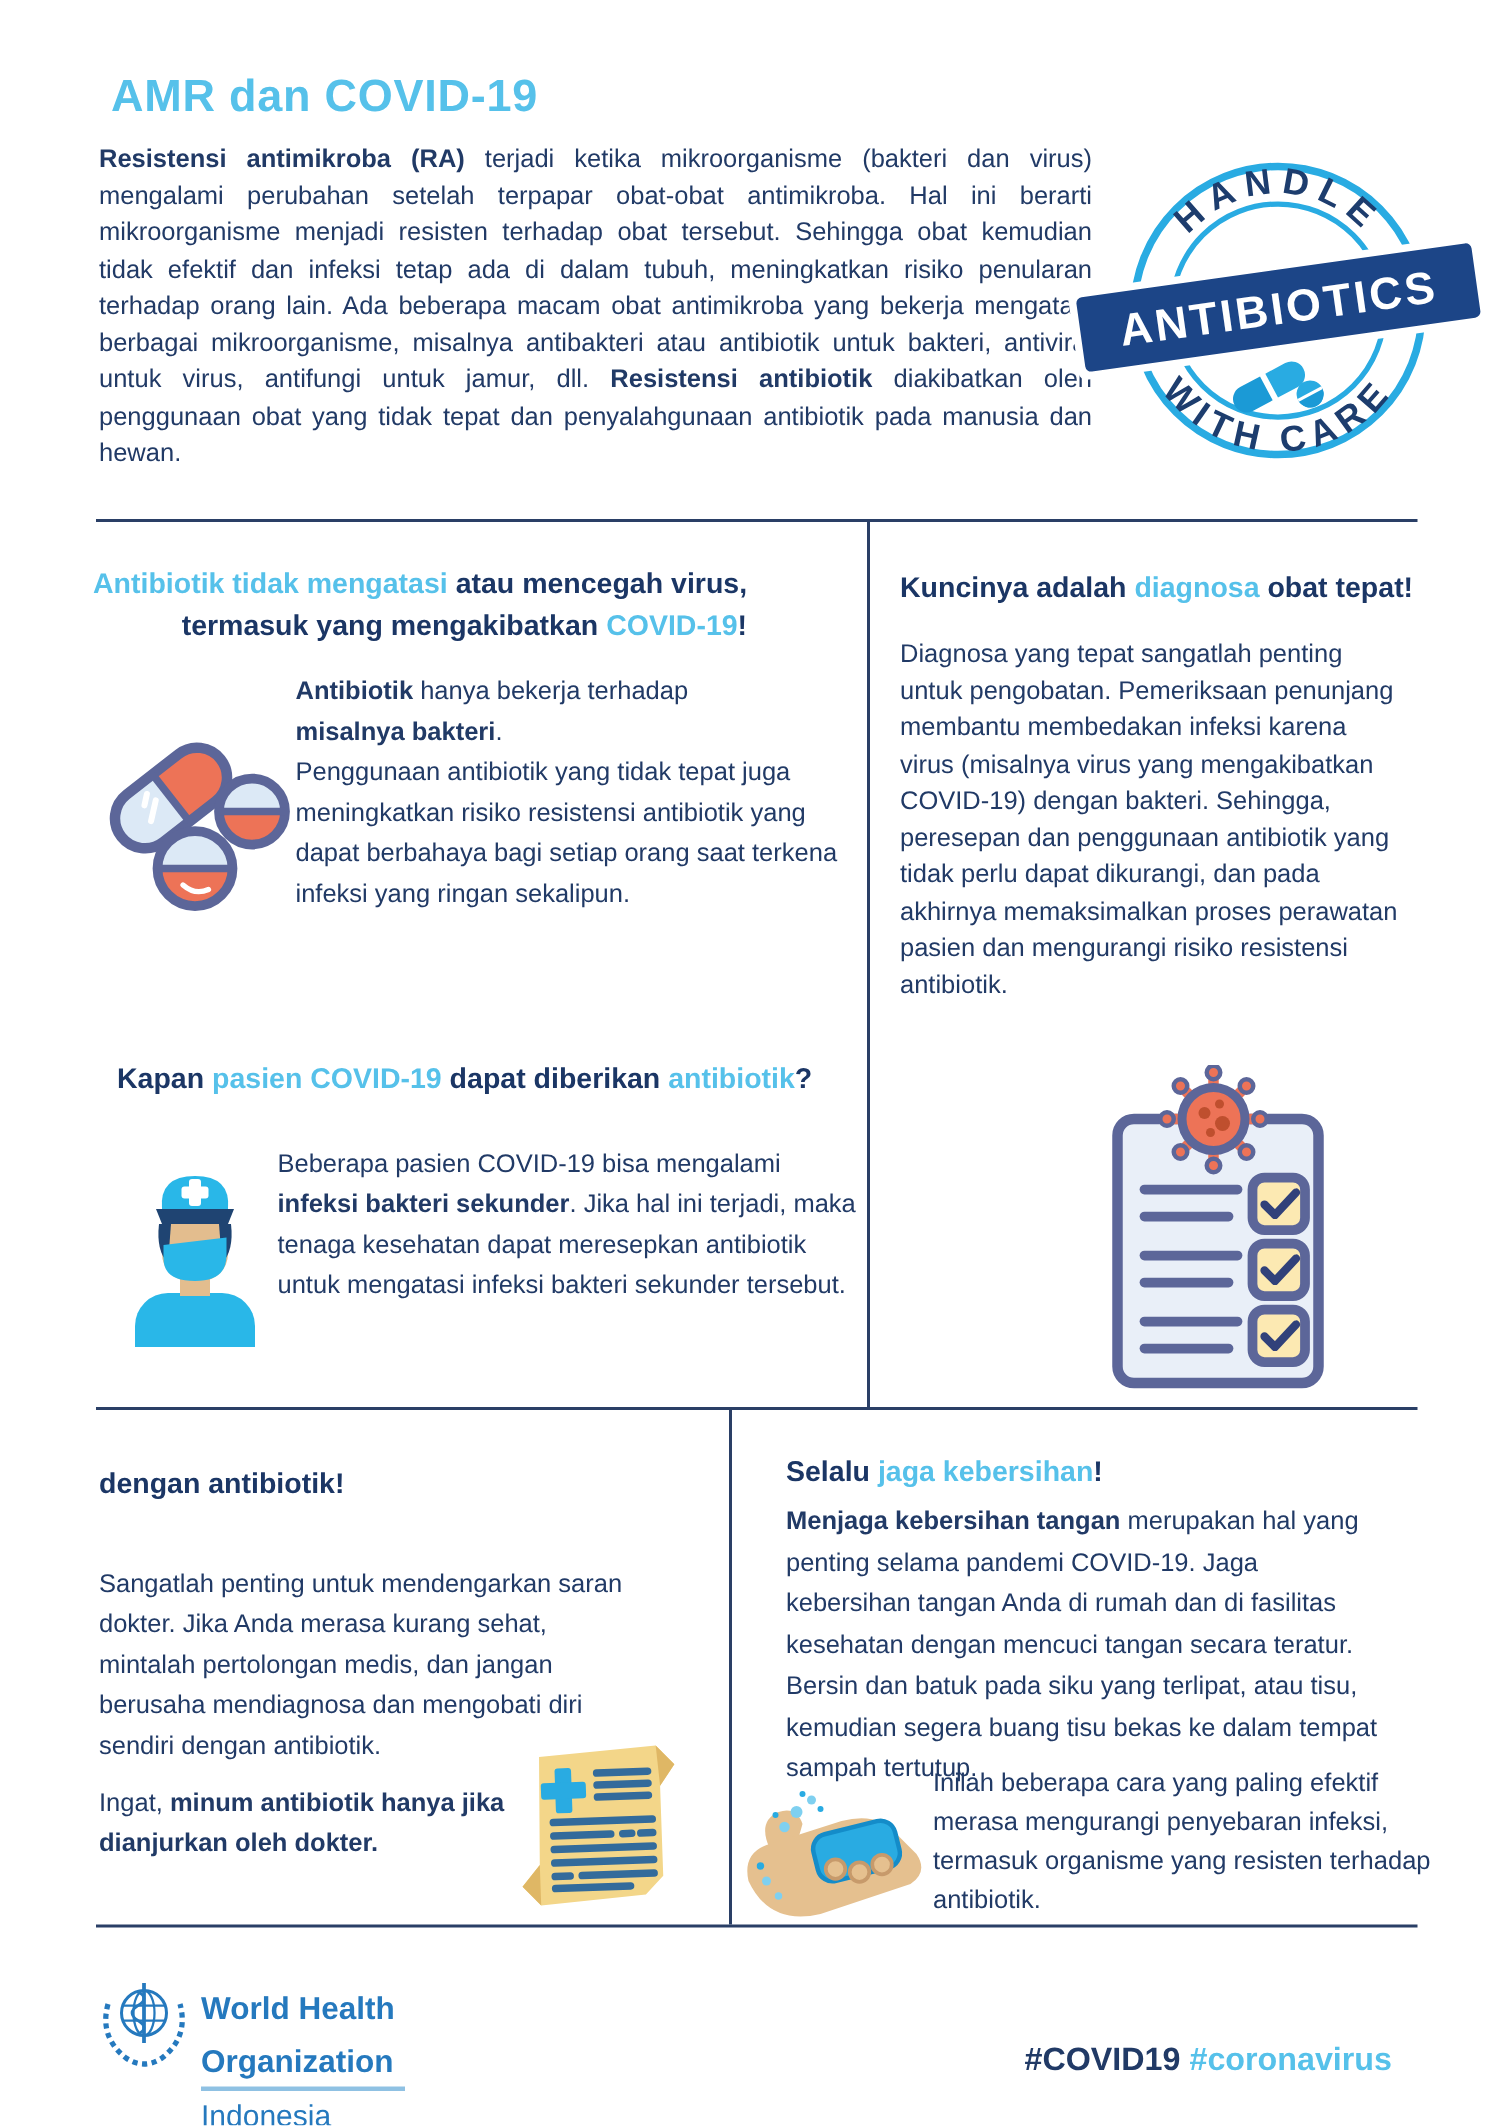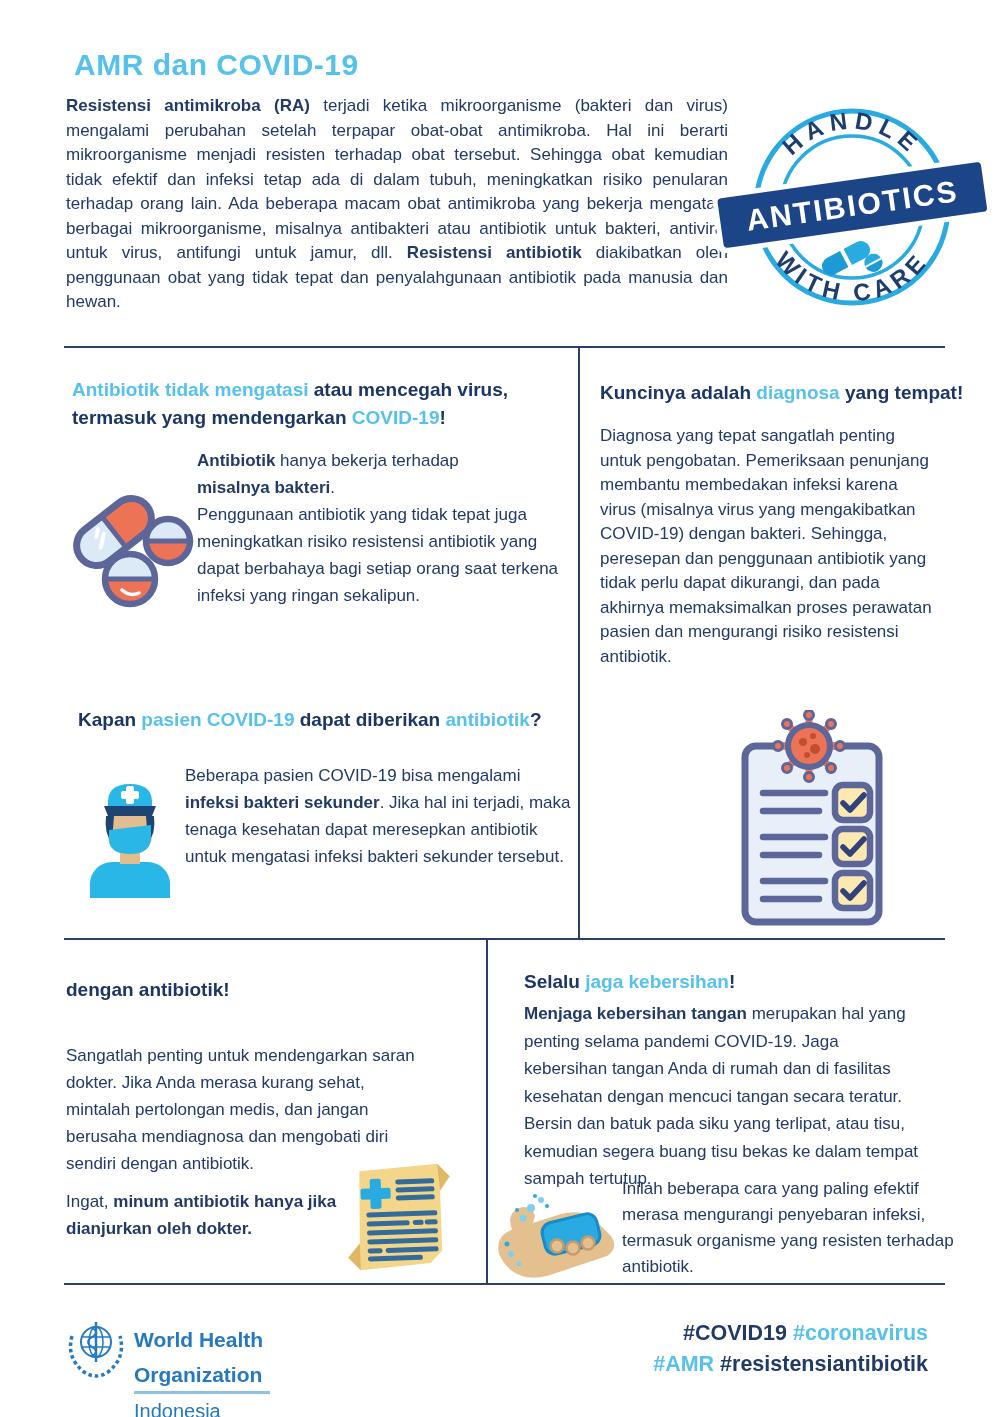--- a/index.html
+++ b/index.html
@@ -7,21 +7,21 @@
   #page{position:relative;width:1000px;height:1417px;background:#ffffff;overflow:hidden;color:#213a66;}
   .abs{position:absolute;}
   .navy{color:#213a66;}
   .blue{color:#56c1ea;}
   .b{font-weight:bold;}
   .title{font-size:30px;font-weight:bold;color:#56c1ea;letter-spacing:0.5px;}
   .heading{font-size:19px;font-weight:bold;line-height:28px;color:#1b3665;}
   .body-text{font-size:17px;line-height:27px;color:#213a66;}
   .intro-text{font-size:17px;line-height:24.5px;text-align:justify;color:#213a66;}
   .divider{position:absolute;background:#2a3f66;}
-  .hash-line{font-size:21.5px;font-weight:bold;line-height:31px;text-align:right;}
+  .hash-line{font-size:21.5px;font-weight:bold;line-height:31px;text-align:right;margin-top:40px;}
   .who-name{font-size:21px;font-weight:bold;line-height:23px;color:#2579be;margin-top:12px;}
   .who-underline{width:136px;height:3px;background:#8fc1e3;margin-top:5px;}
   .who-country{font-size:20px;color:#2579be;margin-top:6px;}
 </style>
 </head>
 <body>
 
 <div id="page">
 
   <div class="abs title" style="left:74px;top:48px;">AMR dan COVID-19</div>
@@ -54,23 +54,23 @@
       <line x1="13" y1="17" x2="31" y2="17" stroke="#ffffff" stroke-width="2"></line>
     </g>
   </svg>
 
   <div class="divider" style="left:64px;top:346px;width:881px;height:2px;"></div>
   <div class="divider" style="left:578px;top:346px;width:2px;height:592px;"></div>
   <div class="divider" style="left:64px;top:938px;width:881px;height:2px;"></div>
   <div class="divider" style="left:486px;top:938px;width:2px;height:345px;"></div>
   <div class="divider" style="left:64px;top:1283px;width:881px;height:2px;"></div>
 
-  <div class="abs heading" style="left:72px;top:376px;">
+  <div class="abs heading" style="left:62px;top:376px;text-align:right;">
     <div><span class="blue">Antibiotik tidak mengatasi</span><span> atau mencegah virus,</span></div>
-    <div><span>termasuk yang mendengarkan </span><span class="blue">COVID-19</span><span>!</span></div>
+    <div><span>termasuk yang mengakibatkan </span><span class="blue">COVID-19</span><span>!</span></div>
   </div>
 
   <svg class="abs" style="left:64px;top:484px;" width="140" height="126" viewBox="0 0 140 126">
     <g transform="rotate(-38 50 48)">
       <path d="M50,28 H28 a20,20 0 0 0 0,40 H50 z" fill="#dce9f6"></path>
       <path d="M50,28 h22 a20,20 0 0 1 0,40 h-22 z" fill="#ed7357"></path>
       <path d="M28,28 h44 a20,20 0 0 1 0,40 h-44 a20,20 0 0 1 0,-40 z" fill="none" stroke="#5c6699" stroke-width="7"></path>
       <line x1="50" y1="28" x2="50" y2="68" stroke="#5c6699" stroke-width="5"></line>
       <line x1="33" y1="41" x2="39" y2="36" stroke="#ffffff" stroke-width="4" stroke-linecap="round"></line>
       <line x1="30" y1="52" x2="41" y2="43" stroke="#ffffff" stroke-width="4" stroke-linecap="round"></line>
@@ -86,21 +86,21 @@
     <path d="M58,106 q8,7 17,3" fill="none" stroke="#ffffff" stroke-width="3.5" stroke-linecap="round"></path>
   </svg>
 
   <div class="abs body-text" style="left:197px;top:447px;width:380px;">
     <div><span class="b">Antibiotik</span><span> hanya bekerja terhadap</span></div>
     <div><span class="b">misalnya bakteri</span><span>.</span></div>
     <div>Penggunaan antibiotik yang tidak tepat juga meningkatkan risiko resistensi antibiotik yang dapat berbahaya bagi setiap orang saat terkena infeksi yang ringan sekalipun.</div>
   </div>
 
   <div class="abs heading" style="left:600px;top:379px;">
-    <span>Kuncinya adalah </span><span class="blue">diagnosa</span><span> yang tempat!</span>
+    <span>Kuncinya adalah </span><span class="blue">diagnosa</span><span> obat tepat!</span>
   </div>
   <div class="abs body-text" style="left:600px;top:424px;width:338px;line-height:24.5px;">Diagnosa yang tepat sangatlah penting untuk pengobatan. Pemeriksaan penunjang membantu membedakan infeksi karena virus (misalnya virus yang mengakibatkan COVID-19) dengan bakteri. Sehingga, peresepan dan penggunaan antibiotik yang tidak perlu dapat dikurangi, dan pada akhirnya memaksimalkan proses perawatan pasien dan mengurangi risiko resistensi antibiotik.</div>
 
   <svg class="abs" style="left:737px;top:710px;" width="165" height="222" viewBox="0 0 165 222">
     <rect x="8" y="36" width="134" height="176" rx="11" fill="#e9eff8" stroke="#5c6699" stroke-width="7"></rect>
     <g transform="translate(72,36)">
       <g stroke="#ed7357" stroke-width="7" stroke-linecap="round">
         <line x1="0" y1="-20" x2="0" y2="-31"></line>
           <line x1="14" y1="-14" x2="22" y2="-22"></line>
         <line x1="20" y1="0" x2="31" y2="0"></line>

